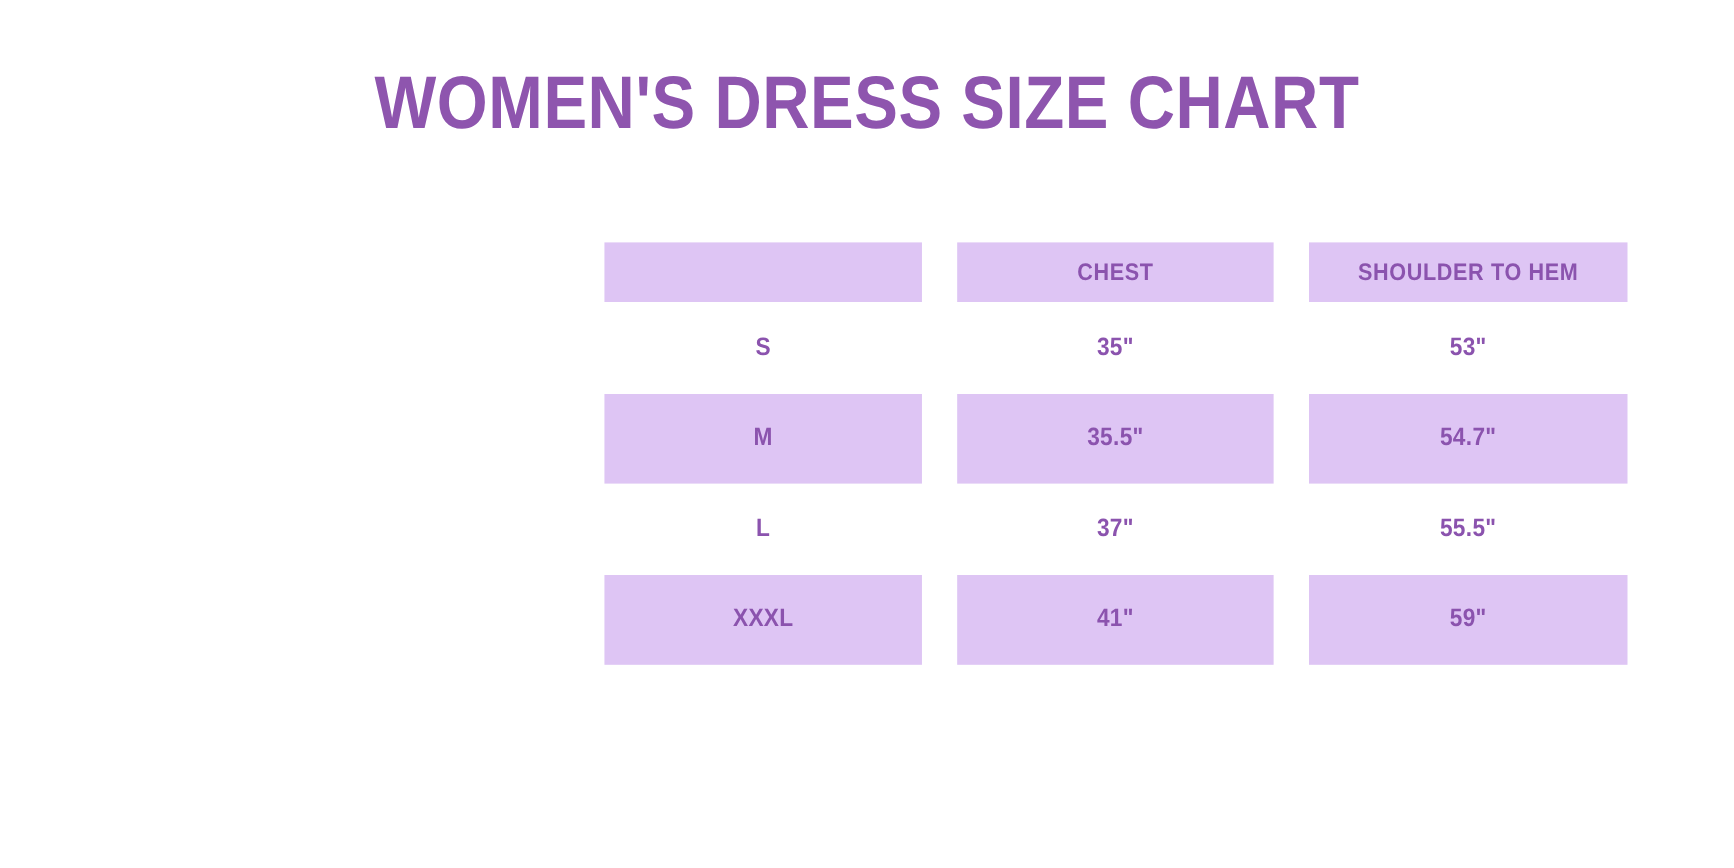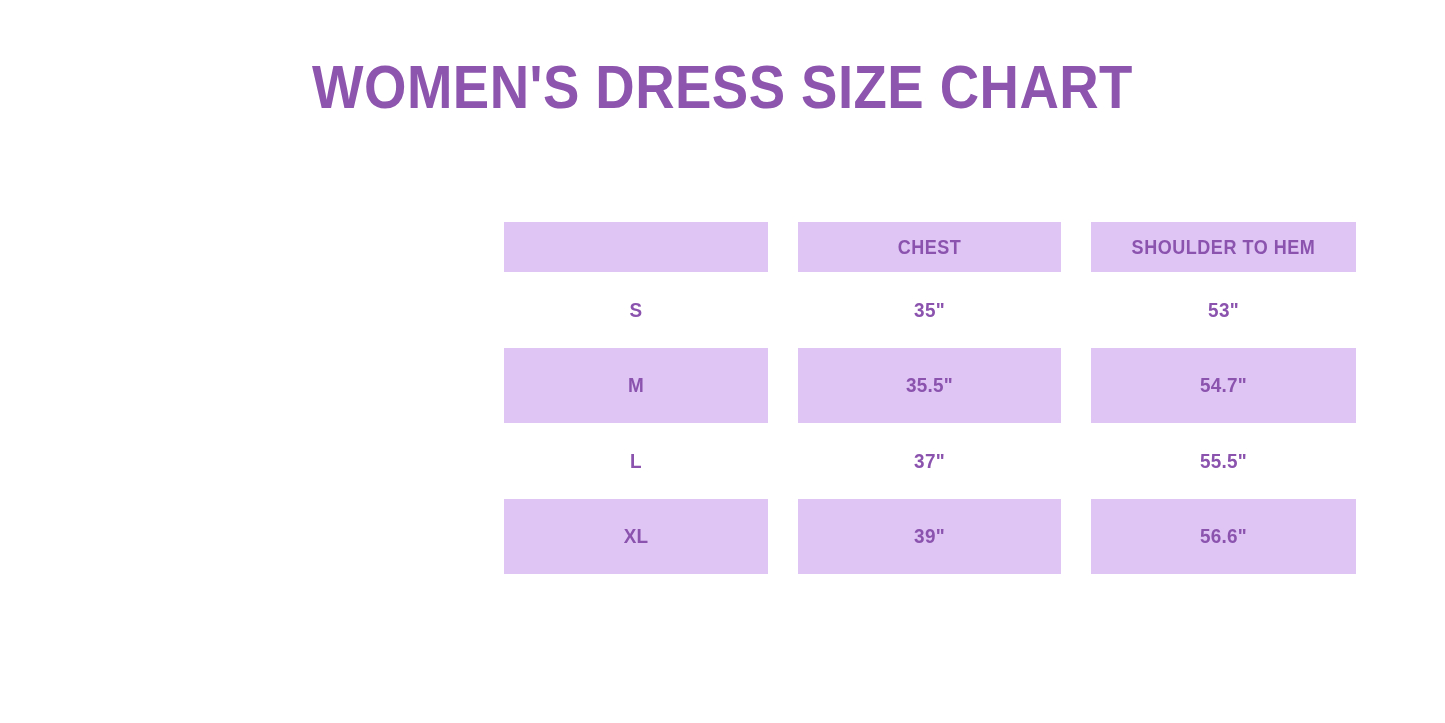--- a/index.html
+++ b/index.html
@@ -28,21 +28,21 @@
     line-height: 70px;
     letter-spacing: 0.5px;
     transform: scaleX(0.88);
     transform-origin: 50% 50%;
     white-space: nowrap;
   }
 
   #size-table {
     position: absolute;
     left: 489px;
-    top: 222px;
+    top: 202px;
     width: 882px;
     height: 352px;
     border-collapse: collapse;
     table-layout: fixed;
   }
 
   #size-table tr {
     height: 50.3px;
   }
 
@@ -95,18 +95,18 @@
       <td class="col-size">M</td>
       <td class="col-two">35.5"</td>
       <td class="col-three">54.7"</td>
     </tr>
     <tr class="row-plain">
       <td class="col-size">L</td>
       <td class="col-two">37"</td>
       <td class="col-three">55.5"</td>
     </tr>
     <tr class="row-shaded">
-      <td class="col-size">XL</td>
-      <td class="col-two">39"</td>
-      <td class="col-three">56.6"</td>
+      <td class="col-size">XXXL</td>
+      <td class="col-two">41"</td>
+      <td class="col-three">59"</td>
     </tr>
   </tbody>
 </table>
 
 </body></html>

